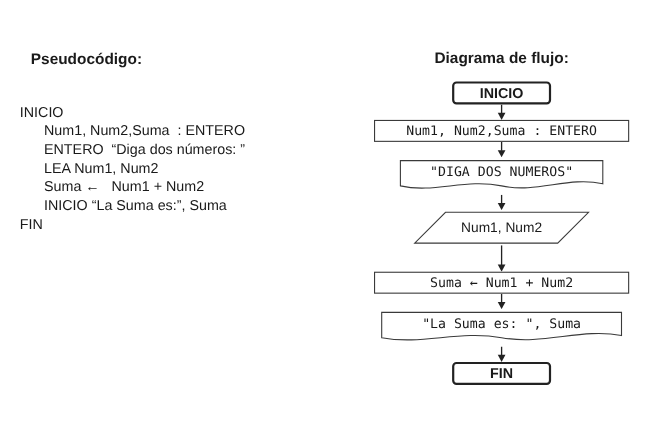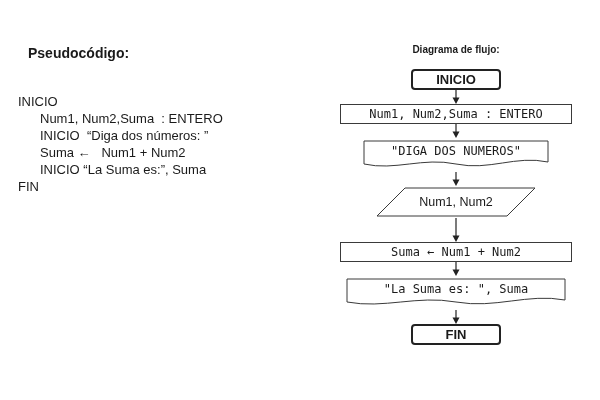--- a/index.html
+++ b/index.html
@@ -7,21 +7,21 @@
   .canvas{position:relative;width:600px;height:400px;background:#fff;overflow:hidden;}
 
   
   .left{position:absolute;left:18px;top:44px;width:300px;}
   .left .title{font-size:14px;font-weight:bold;margin:1px 0 32px 0;padding-left:10px;}
   .code .line{font-size:13px;line-height:17px;white-space:pre;}
   .code .indent{padding-left:22px;}
 
   
   .right{position:absolute;left:322px;top:44px;width:268px;display:flex;flex-direction:column;align-items:center;}
-  .right .title{font-size:10px;font-weight:bold;margin:0 0 14px 0;align-self:center;}
+  .right .title{font-size:14px;font-weight:bold;margin:0 0 14px 0;align-self:center;}
   .flow{display:flex;flex-direction:column;align-items:center;}
 
   .terminator{border:2px solid #222;border-radius:4px;padding:1px 0;min-width:86px;
               text-align:center;font-weight:bold;font-size:13px;background:#fff;}
   .process{border:1px solid #3a3a3a;padding:2px 6px;min-width:218px;text-align:center;
            font-family:"DejaVu Sans Mono",monospace;font-size:12px;white-space:nowrap;background:#fff;}
   .arrow{display:block;}
   .shape-svg{display:block;}
   .mono-label{font-family:"DejaVu Sans Mono",monospace;font-size:12px;fill:#1a1a1a;}
   .sans-label{font-family:"Liberation Sans",sans-serif;font-size:12.5px;fill:#1a1a1a;}
@@ -29,21 +29,22 @@
 </head>
 <body>
 
 <div class="canvas">
 
   <section class="left">
     <h2 class="title">Pseudocódigo:</h2>
     <div class="code">
       <div class="line">INICIO</div>
       <div class="line indent">Num1, Num2,Suma  : ENTERO</div>
-      <div class="line indent">INICIO  “Diga dos números: ”</div>
+      <div class="line indent">ENTERO  “Diga dos números: ”</div>
+      <div class="line indent">LEA Num1, Num2</div>
       <div class="line indent">Suma ←   Num1 + Num2</div>
       <div class="line indent">INICIO “La Suma es:”, Suma</div>
       <div class="line">FIN</div>
     </div>
   </section>
 
   <section class="right">
     <h2 class="title">Diagrama de flujo:</h2>
 
     <div class="flow">

